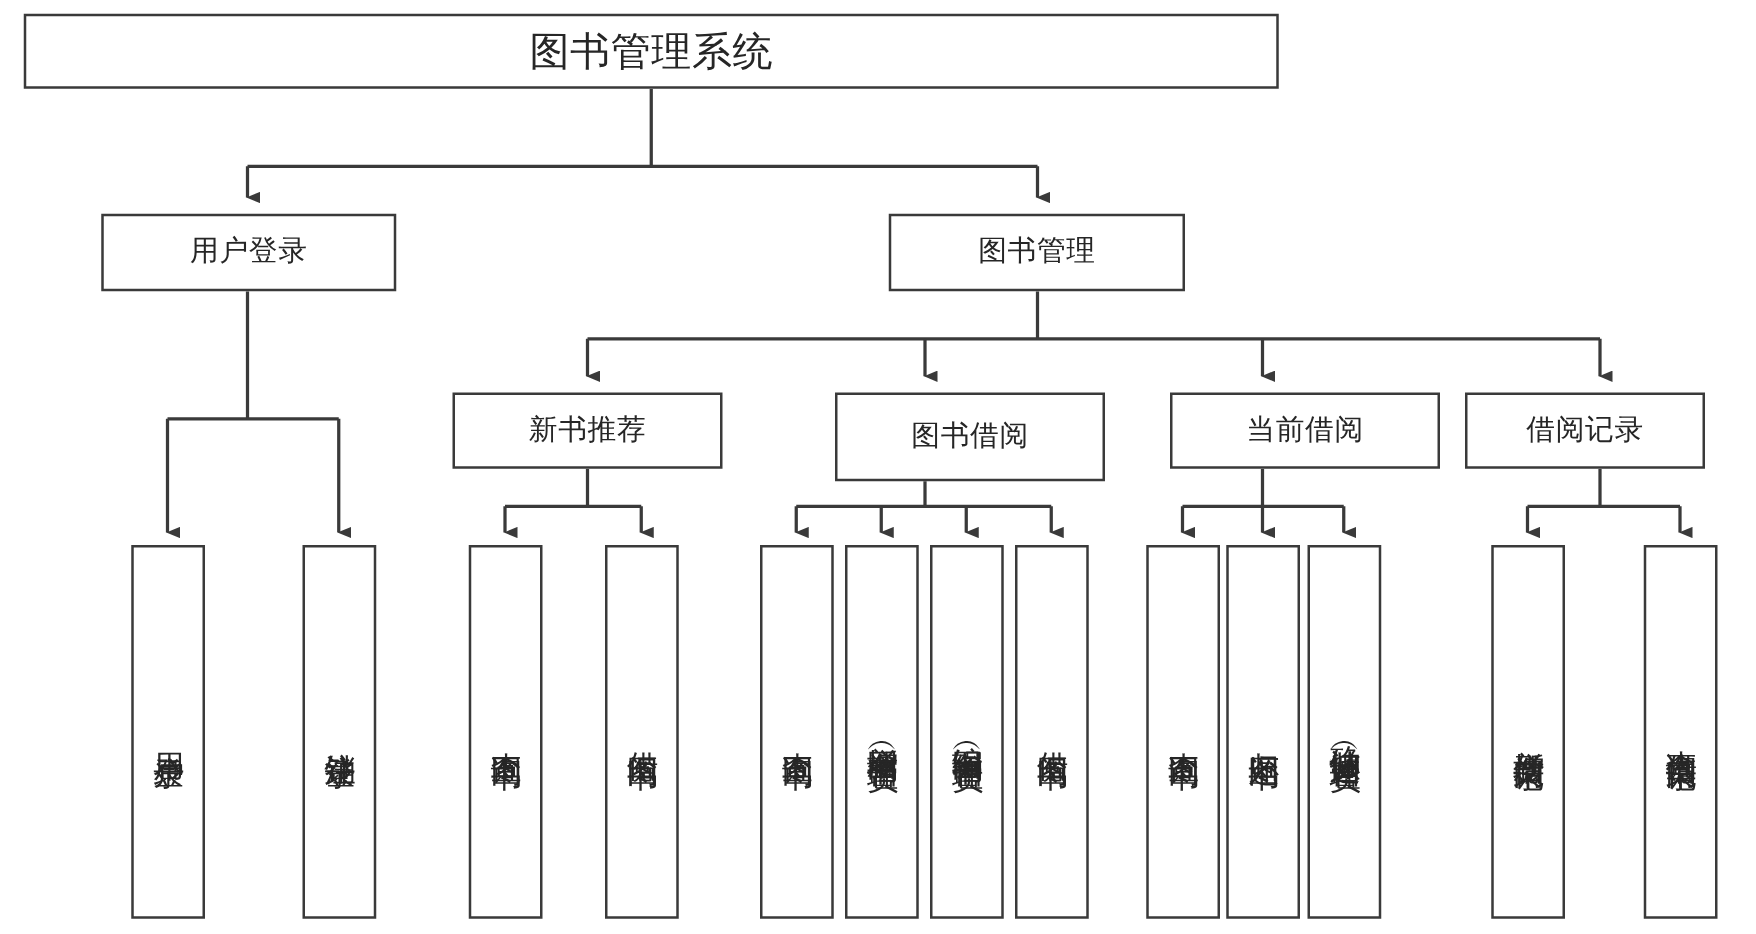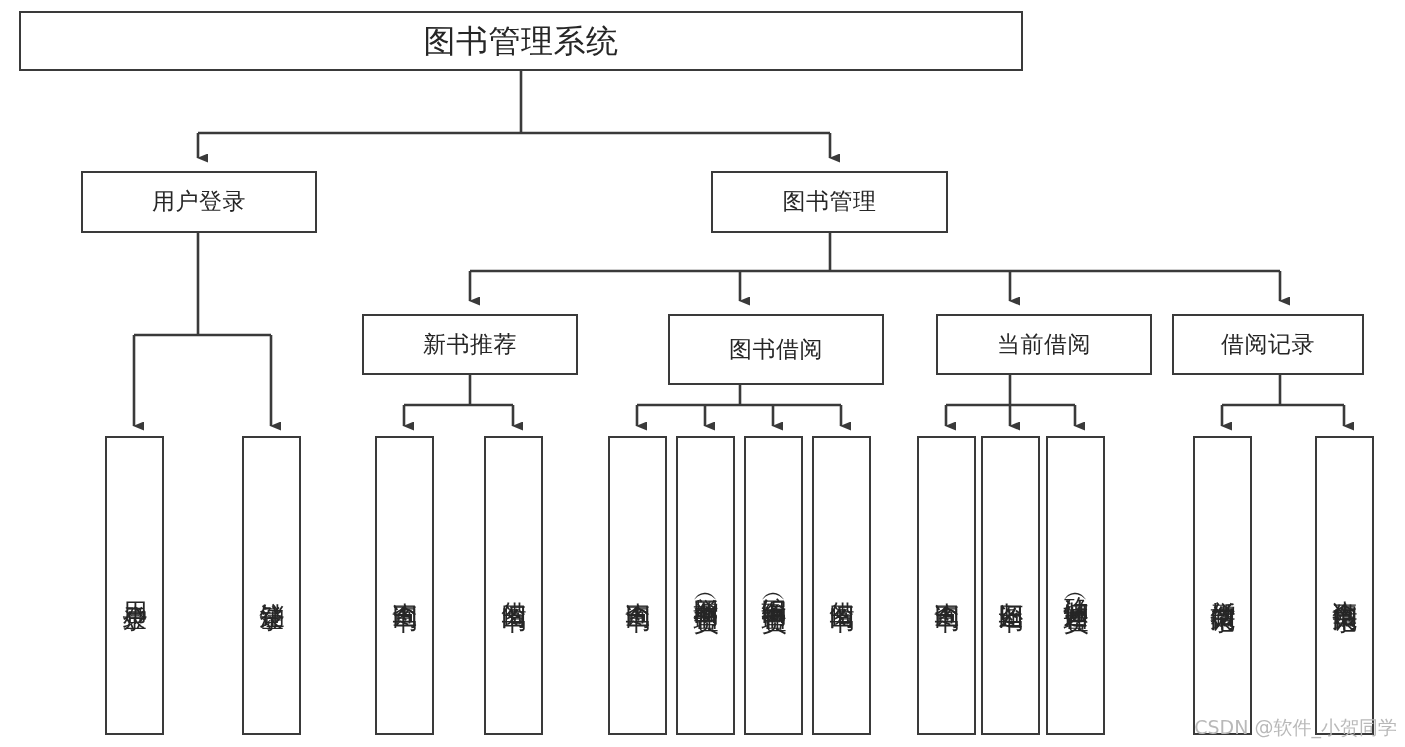--- a/index.html
+++ b/index.html
@@ -192,15 +192,14 @@
     <span class="label">确认归还（管理员）</span>
   </div>
 
   <div class="node v" style="left:1193px; top:436px; width:59px; height:299px;">
     <span class="label">新增借阅记录</span>
   </div>
   <div class="node v" style="left:1315px; top:436px; width:59px; height:299px;">
     <span class="label">查询借阅记录</span>
   </div>
 
-  <div class="watermark">CSDN @软件_小贺同学</div>
 
 </div>
 
 </body></html>

